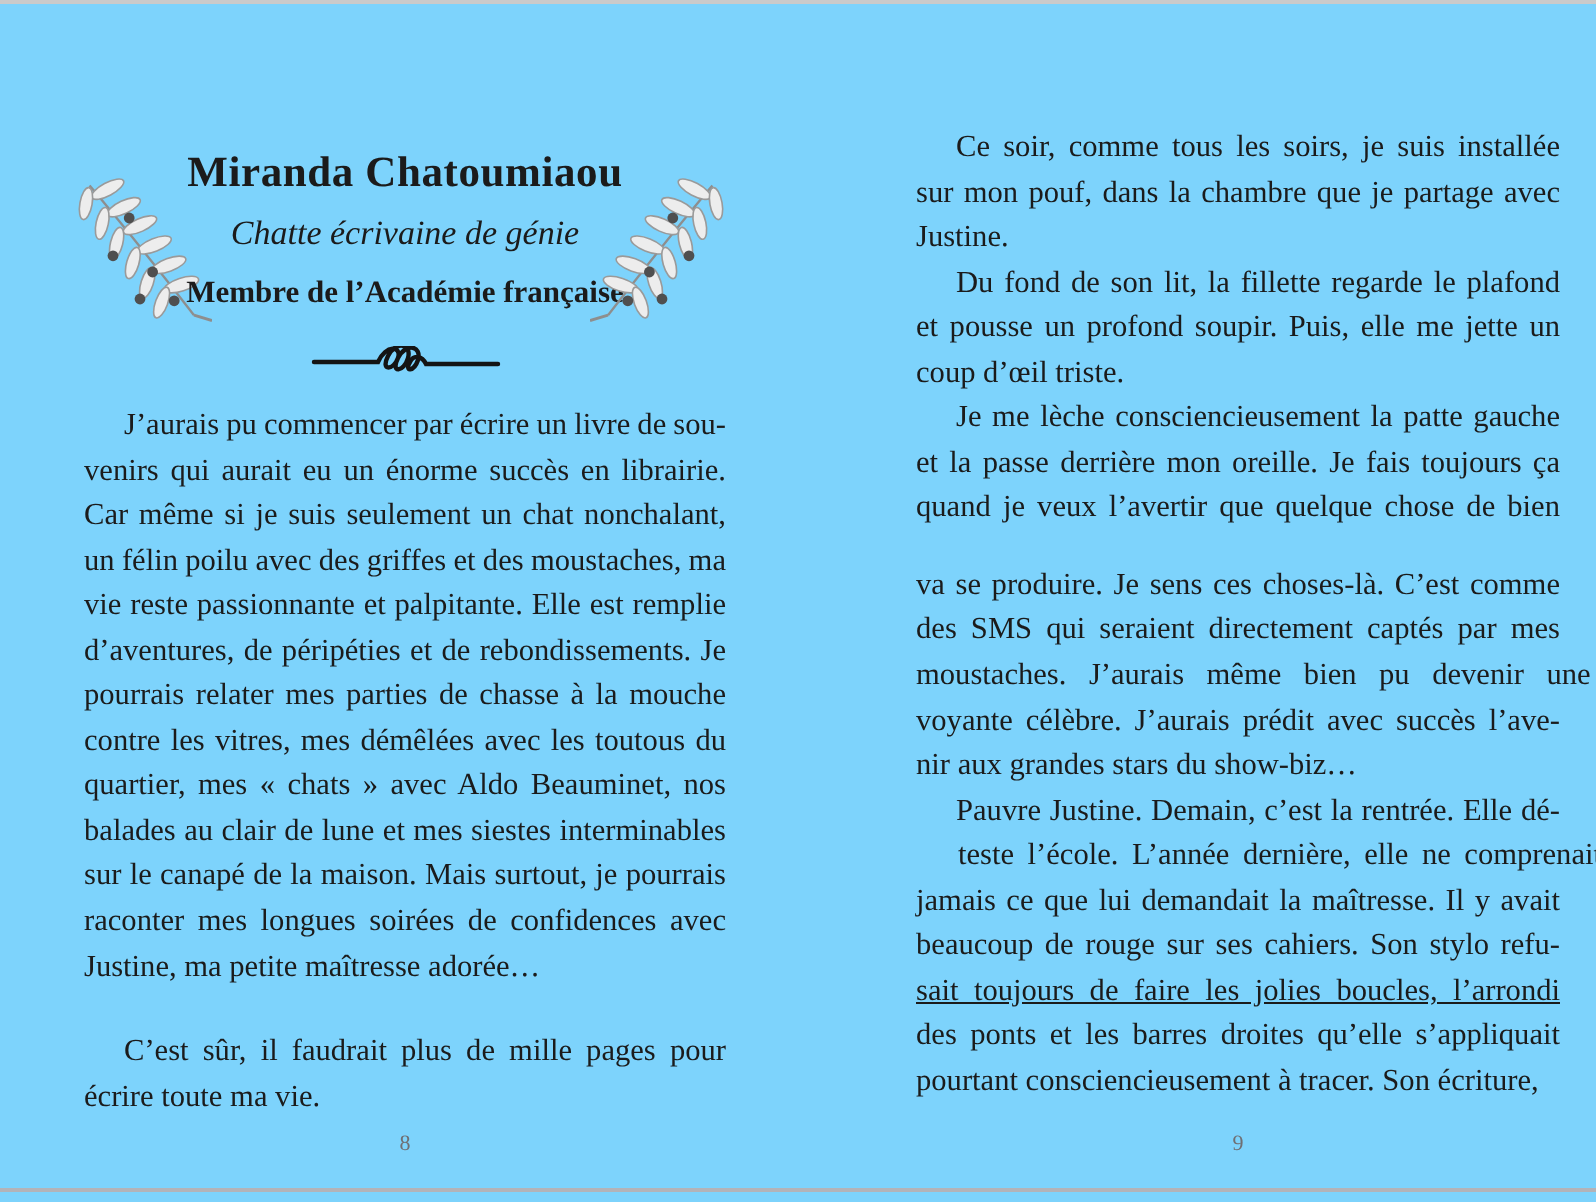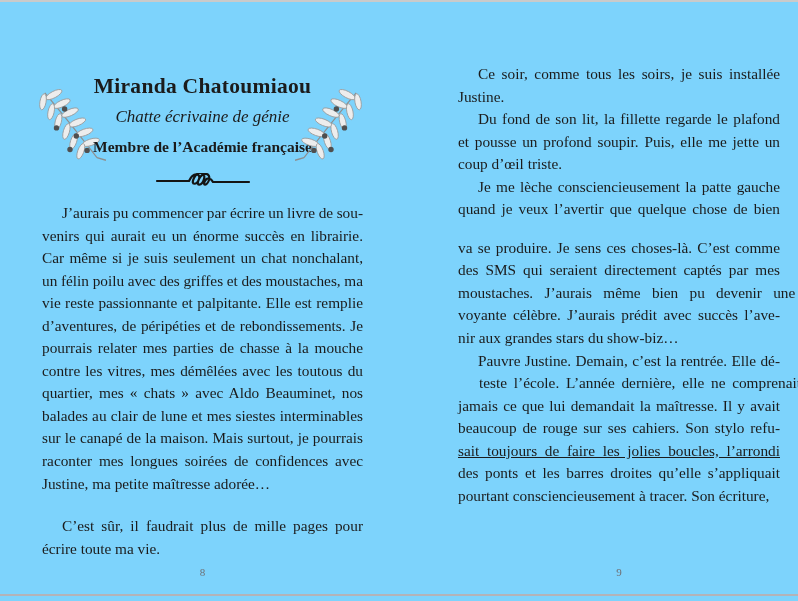--- a/index.html
+++ b/index.html
@@ -127,25 +127,27 @@
         <div class="line indent" style="word-spacing: 3.23633px; margin-top: 20px;"><span>C’est sûr, il faudrait plus de mille pages pour</span></div>
         <div class="line last"><span>écrire toute ma vie.</span></div>
       </div>
 
     <div class="page-number">8</div>
   </div>
 
   <div class="page page-right">
     <div class="body-text" id="right-body">
         <div class="line indent" style="word-spacing: 2.77539px;"><span>Ce soir, comme tous les soirs, je suis installée</span></div>
+        <div class="line" style="word-spacing: 1.32639px;"><span>sur mon pouf, dans la chambre que je partage avec</span></div>
         <div class="line last"><span>Justine.</span></div>
         <div class="line indent" style="word-spacing: 1.55556px;"><span>Du fond de son lit, la fillette regarde le plafond</span></div>
         <div class="line" style="word-spacing: 1.93056px;"><span>et pousse un profond soupir. Puis, elle me jette un</span></div>
         <div class="line last"><span>coup d’œil triste.</span></div>
         <div class="line indent" style="word-spacing: 1.49219px;"><span>Je me lèche consciencieusement la patte gauche</span></div>
+        <div class="line" style="word-spacing: 1.79688px;"><span>et la passe derrière mon oreille. Je fais toujours ça</span></div>
         <div class="line" style="word-spacing: 2.23438px;"><span>quand je veux l’avertir que quelque chose de bien</span></div>
         <div class="line" style="word-spacing: 1.48828px; margin-top: 16px;"><span>va se produire. Je sens ces choses-là. C’est comme</span></div>
         <div class="line" style="word-spacing: 3.21652px;"><span>des SMS qui seraient directement captés par mes</span></div>
         <div class="line" style="word-spacing: 7.4349px;"><span>moustaches. J’aurais même bien pu devenir une</span></div>
         <div class="line" style="word-spacing: 2.63281px;"><span>voyante célèbre. J’aurais prédit avec succès l’ave-</span></div>
         <div class="line last"><span>nir aux grandes stars du show-biz…</span></div>
         <div class="line indent" style="word-spacing: 0.546875px;"><span>Pauvre Justine. Demain, c’est la rentrée. Elle dé-</span></div>
         <div class="line" style="word-spacing: 2.9375px; margin-left: 21px;"><span>teste l’école. L’année dernière, elle ne comprenait</span></div>
         <div class="line" style="word-spacing: 1.4184px;"><span>jamais ce que lui demandait la maîtresse. Il y avait</span></div>
         <div class="line" style="word-spacing: 1.96484px;"><span>beaucoup de rouge sur ses cahiers. Son stylo refu-</span></div>

